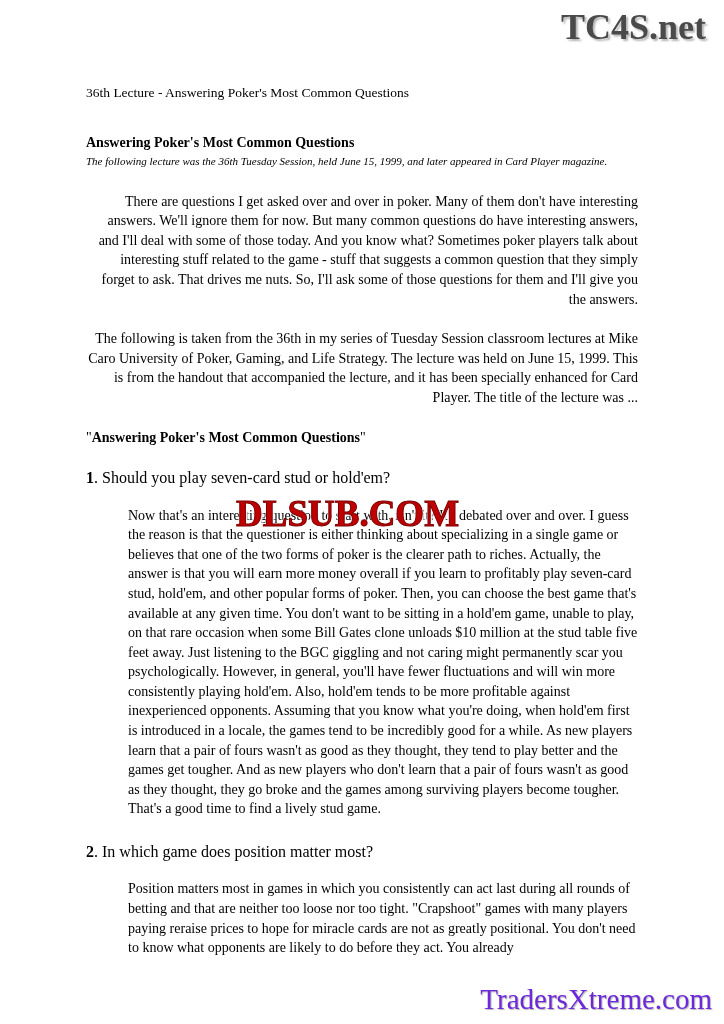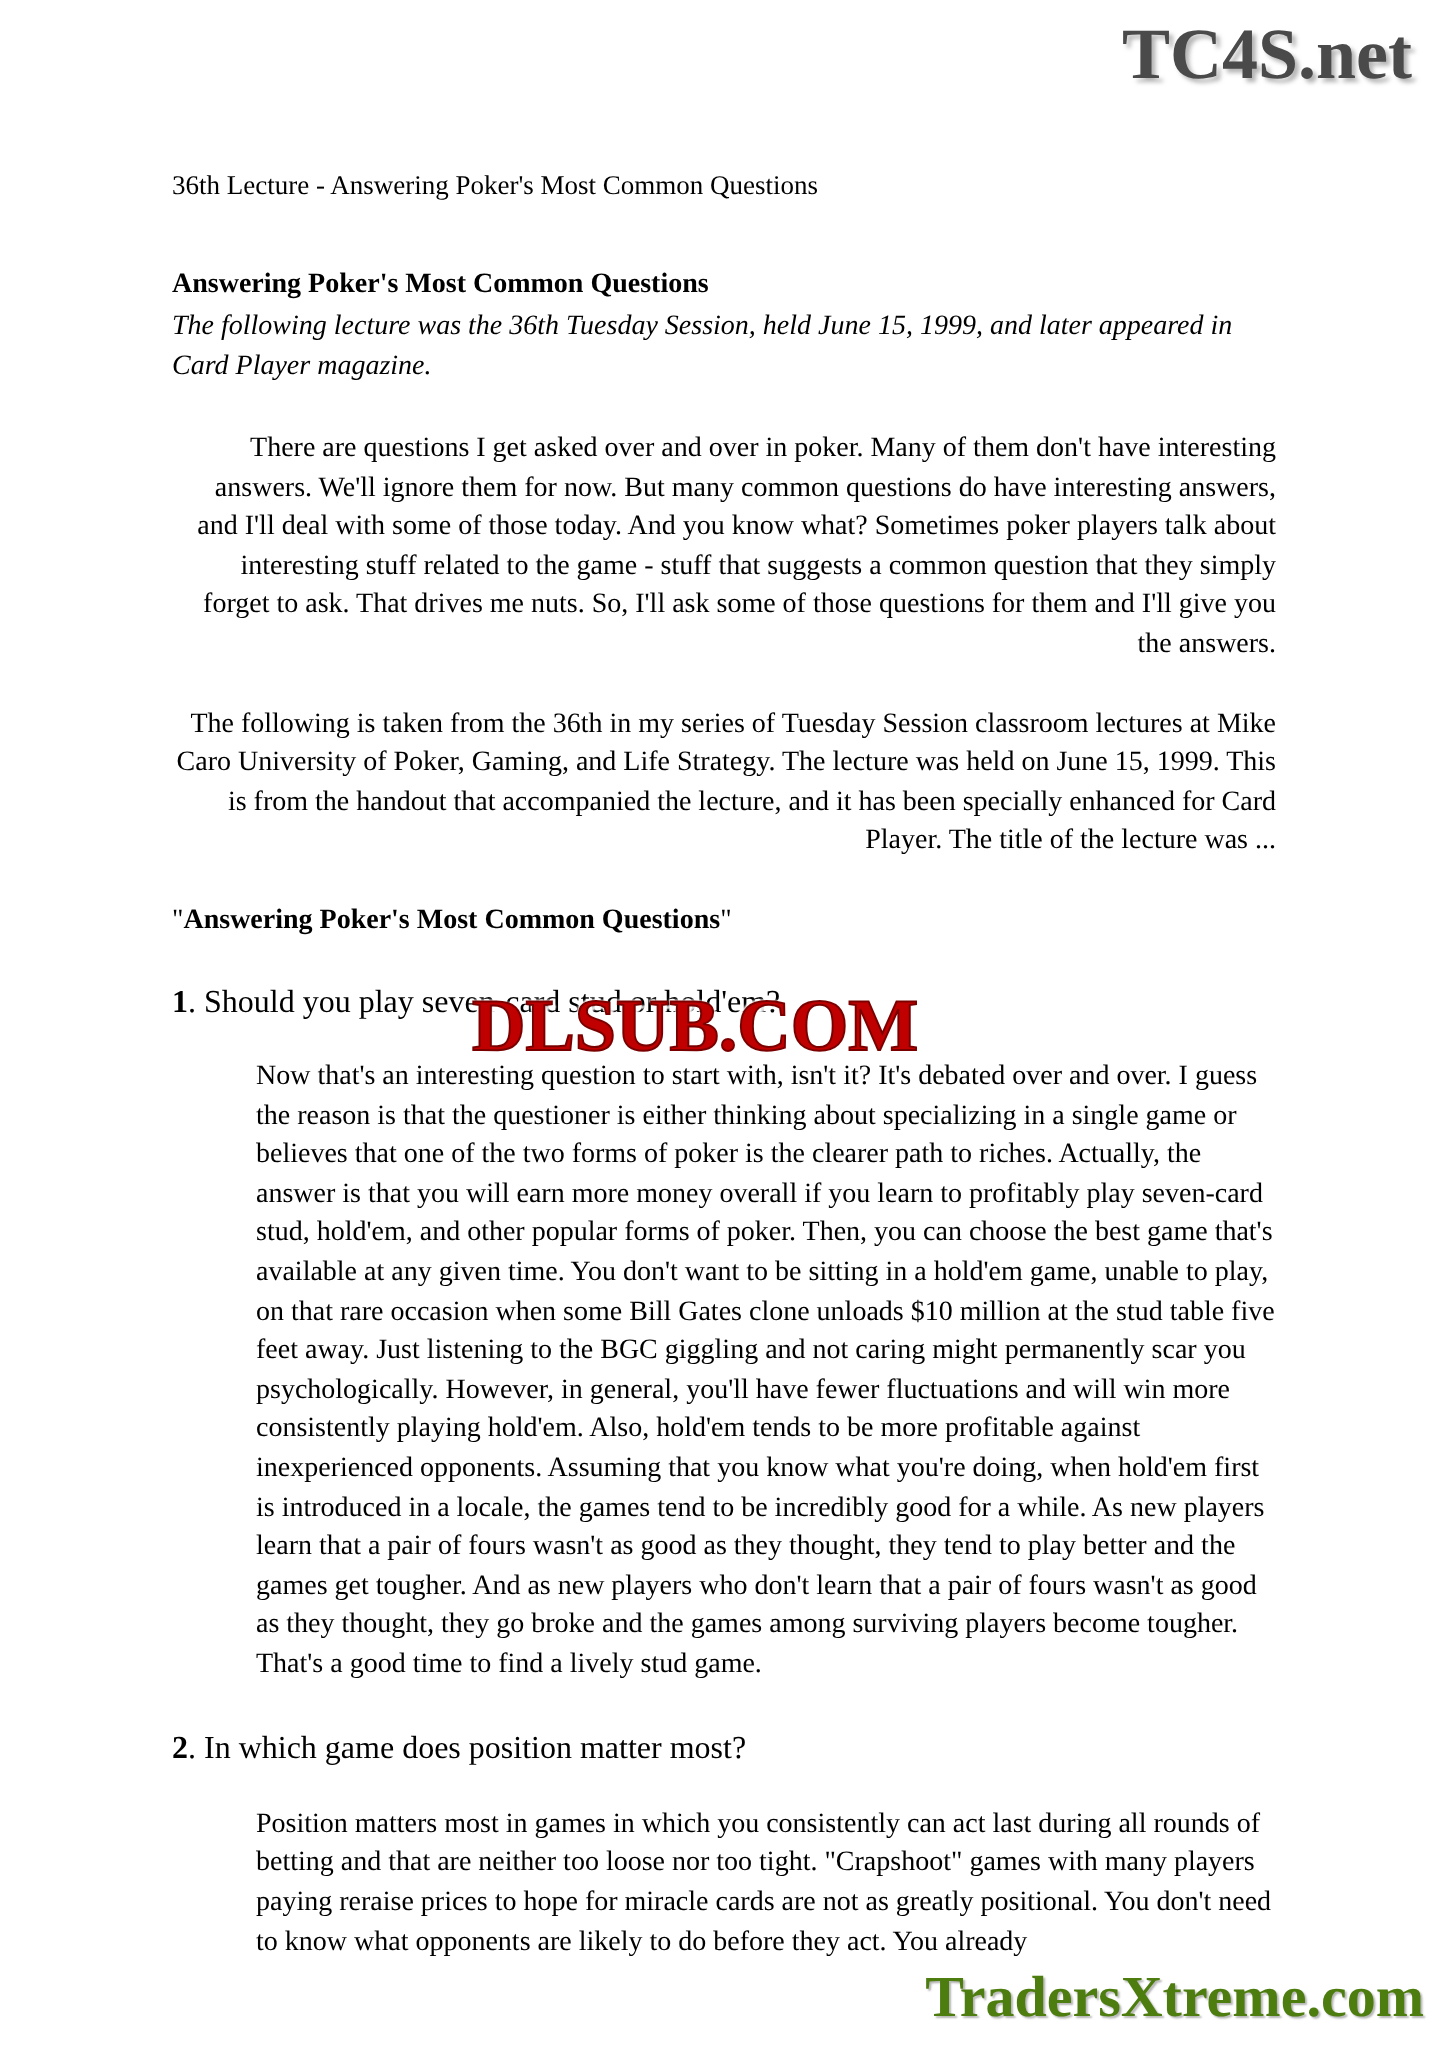--- a/index.html
+++ b/index.html
@@ -47,21 +47,21 @@
     margin-bottom: 32px;
   }
   h1.title {
     font-size: 14px;
     font-weight: bold;
     margin: 0 0 2px 0;
     line-height: 1.35;
   }
   .subtitle {
     font-style: italic;
-    font-size: 14px;
+    font-size: 11px;
     line-height: 1.38;
     margin: 0 0 22px 0;
   }
   h2.section {
     font-size: 14px;
     font-weight: bold;
     margin: 0 0 20px 0;
     line-height: 1.35;
   }
   p.body {
@@ -108,22 +108,22 @@
     margin-left: 20px;
   }
 
   
   .wm-bottom {
     position: absolute;
     right: 12px;
     bottom: 8px;
     font-family: "Liberation Serif", serif;
     font-size: 29px;
-    font-weight: bold;
-    color: #4d7c0f;
+    font-weight: normal;
+    color: #6d28d9;
     text-shadow: 1px 1px 1px rgba(150,150,150,0.7);
     white-space: nowrap;
     margin-top: 36px;
   }
 </style>
 </head>
 <body>
 
 <div class="page">
 

